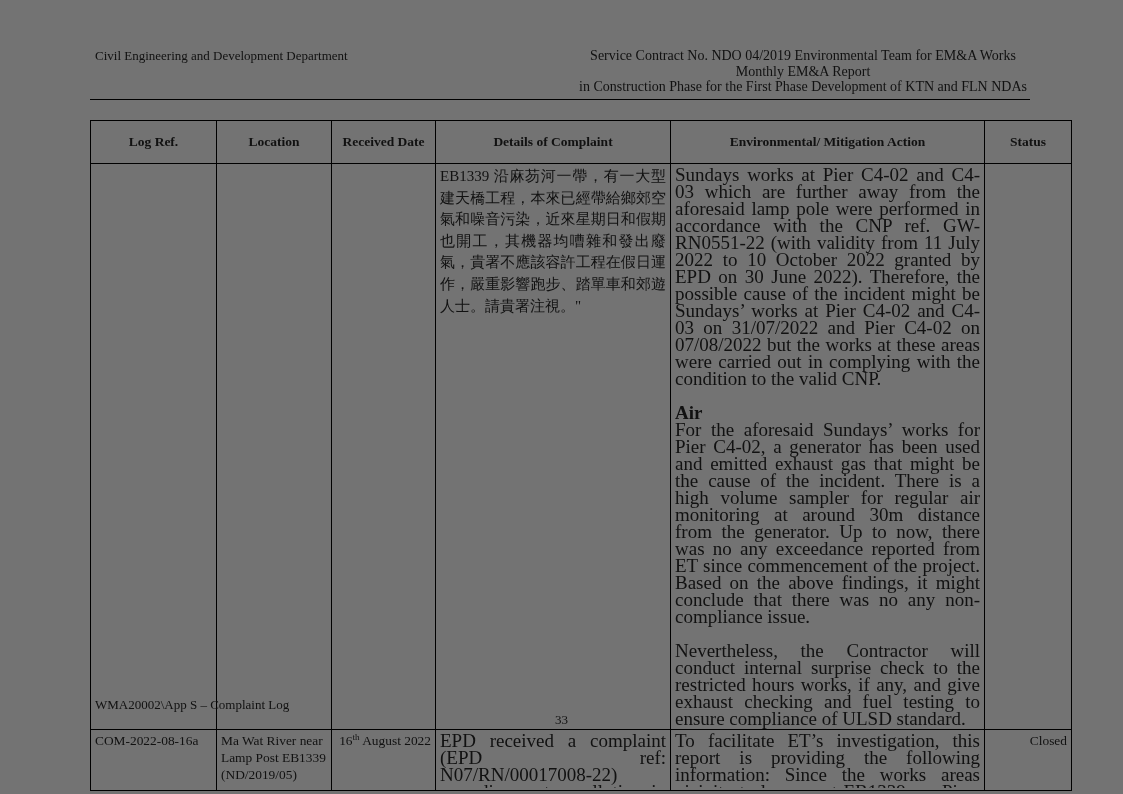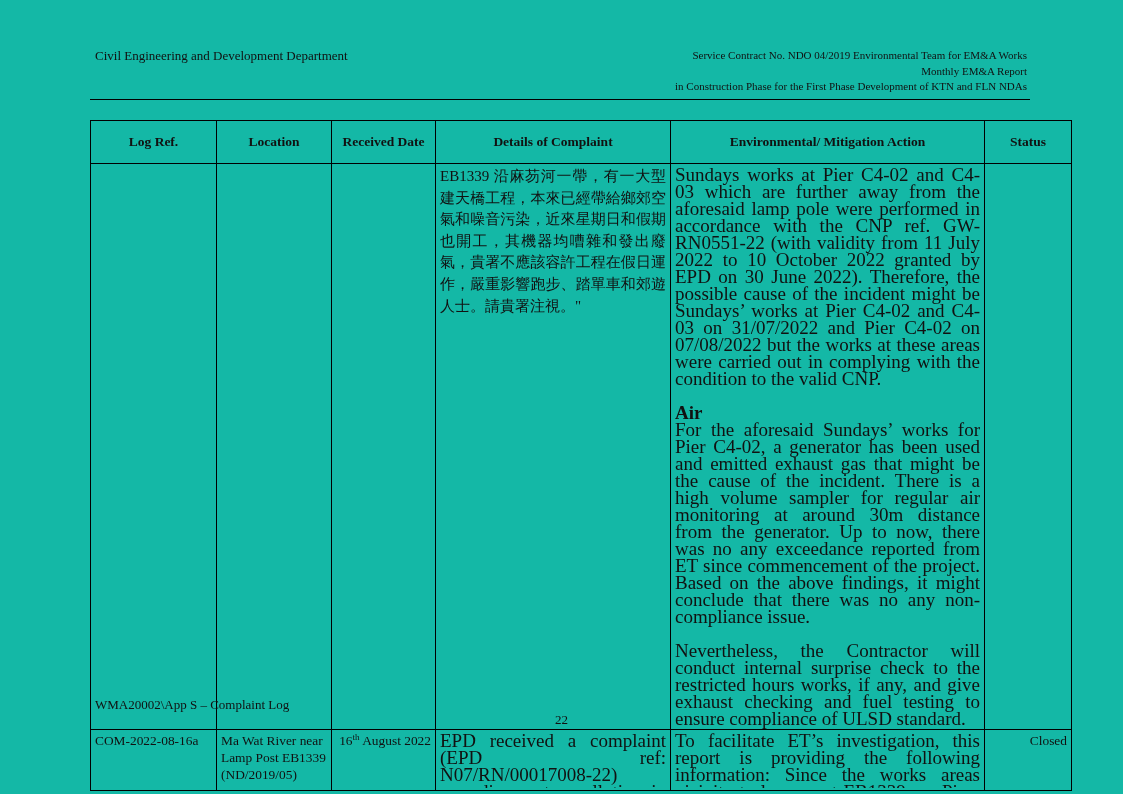--- a/index.html
+++ b/index.html
@@ -1,36 +1,36 @@
 <!DOCTYPE html>
 <html><head>
 <meta charset="utf-8">
 <style>
   html, body { margin:0; padding:0; background:#e8e8e8; }
   .page {
     position: relative;
     width: 1123px;
     height: 794px;
     margin: 0 auto;
-    background: #14b8a6;
+    background: #737373;
     font-family: "Liberation Serif", serif;
     color: #111111;
     overflow: hidden;
   }
   
   .hdr-left {
     position: absolute;
     left: 95px; top: 48px;
     font-size: 13px;
   }
   .hdr-right {
     position: absolute;
     right: 96px; top: 48px;
-    text-align: right;
-    font-size: 11px;
+    text-align: center;
+    font-size: 14px;
     line-height: 15.5px;
     margin-left: 13px;
   }
   .hdr-rule {
     position: absolute;
     left: 90px; right: 93px; top: 99px;
     border-top: 1.6px solid #000;
   }
   
   table.doc-table {
@@ -149,15 +149,15 @@
         <div class="en clip">To facilitate ET’s investigation, this report is providing the following information: Since the works areas vicinity to lamp post EB1339 are Piers C4-01 and C4-02, the following</div>
       </td>
       <td class="cell-center">
         <span>Closed</span>
       </td>
     </tr>
   </tbody>
     </table>
 
   <div class="ftr-left">WMA20002\App S – Complaint Log</div>
-  <div class="page-num">22</div>
+  <div class="page-num">33</div>
 
 </div>
 
 </body></html>

